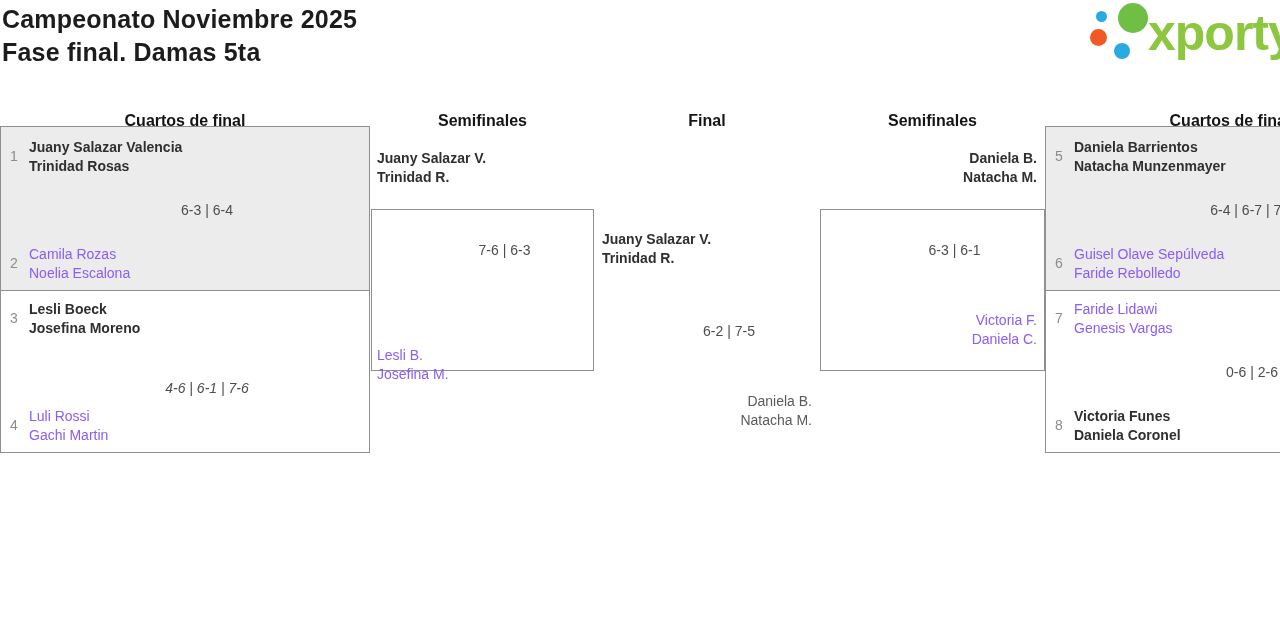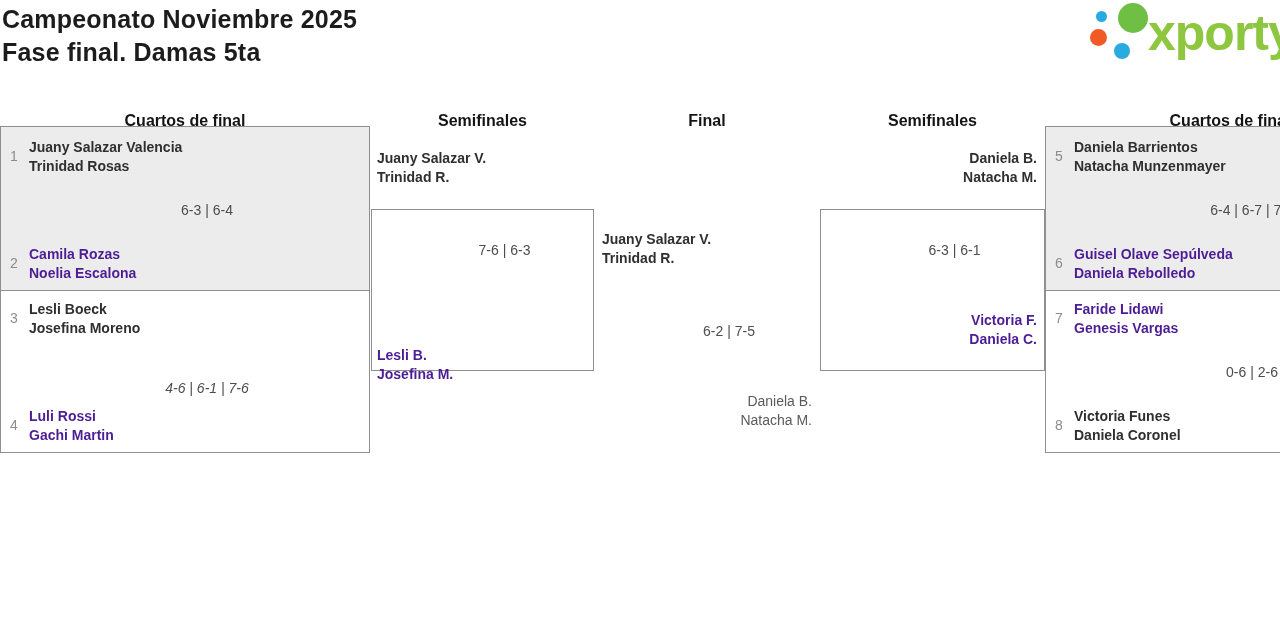--- a/index.html
+++ b/index.html
@@ -16,21 +16,21 @@
   .logo-text { font-size:50px; line-height:62px; font-weight:700; color:#8dc63f; letter-spacing:-1px; }
 
   .round-header { top:112px; font-size:16px; font-weight:700; color:#141414; text-align:center; }
 
   .box { position:absolute; border:1px solid #8f8f8f; background:#ffffff; }
   .box.shaded { background:#ececec; }
 
   .seed { position:absolute; font-size:14px; color:#8c8c8c; width:18px; text-align:center; line-height:19px; }
   .team { position:absolute; font-size:14px; line-height:19px; white-space:nowrap; }
   .team.winner { font-weight:700; color:#2f2f2f; }
-  .team.loser { font-weight:700; color:#4c1d95; }
+  .team.loser { font-weight:400; color:#8b5cf6; }
   .team.loser-dark { font-weight:400; color:#5a5a5a; }
   .team.align-right { text-align:right; }
   .score { position:absolute; font-size:14px; color:#4d4d4d; text-align:center; line-height:19px;padding-left:44px; }
 </style>
 </head>
 <body>
 
 <div class="stage">
 
   <div class="abs title-block">
@@ -117,21 +117,21 @@
   <div class="box shaded" style="left:1045px;top:126px;width:370px;height:165px;">
     <div class="seed" style="left:4px;top:20px;">5</div>
     <div class="team winner" style="left:28px;top:11px;">
       <div>Daniela Barrientos</div>
       <div>Natacha Munzenmayer</div>
     </div>
     <div class="score" style="left:0;width:100%;top:74px;">6-4 | 6-7 | 7-6</div>
     <div class="seed" style="left:4px;top:127px;">6</div>
     <div class="team loser" style="left:28px;top:118px;">
       <div>Guisel Olave Sepúlveda</div>
-      <div>Daniela Rebolledo</div>
+      <div>Faride Rebolledo</div>
     </div>
   </div>
 
   <div class="box" style="left:1045px;top:290px;width:370px;height:163px;">
     <div class="seed" style="left:4px;top:18px;">7</div>
     <div class="team loser" style="left:28px;top:9px;">
       <div>Faride Lidawi</div>
       <div>Genesis Vargas</div>
     </div>
     <div class="score" style="left:0;width:100%;top:72px;">0-6 | 2-6</div>

